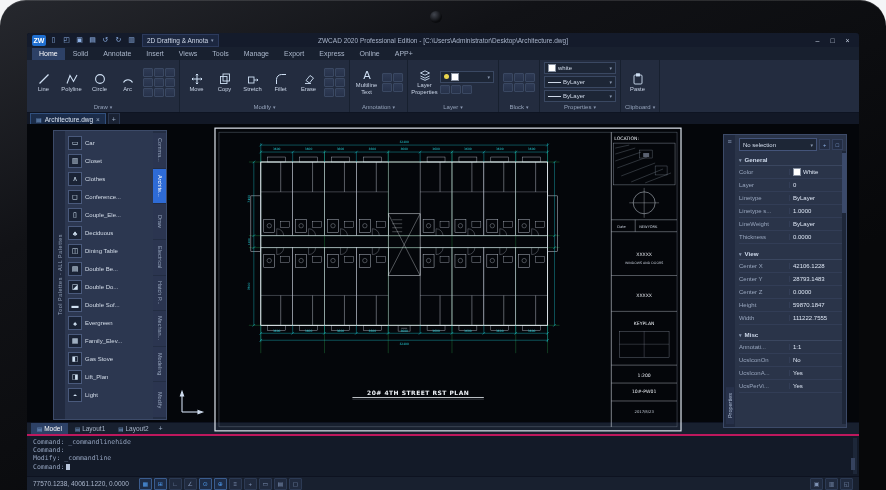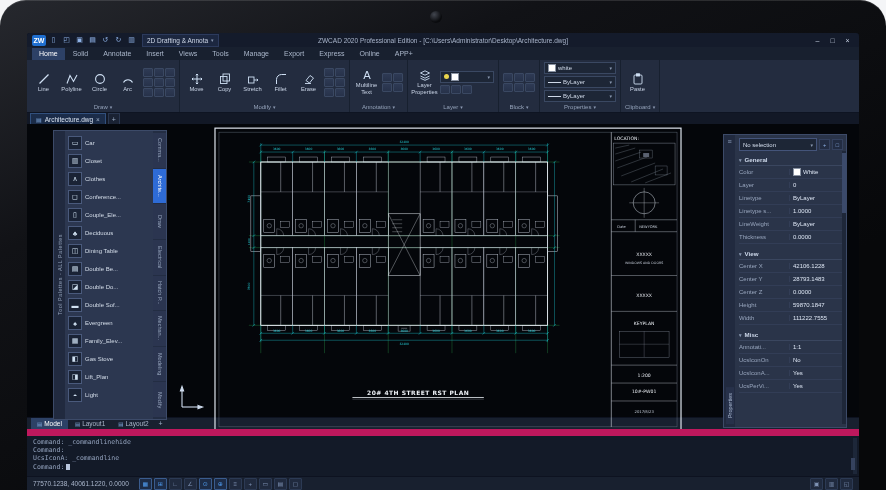--- a/index.html
+++ b/index.html
@@ -84,21 +84,21 @@
   .ucs{position:absolute;left:150px;bottom:6px;}
 
   
   .layout-bar{flex:0 0 11px;background:#18202f;display:flex;align-items:center;padding-left:4px;gap:1px;border-top:1px solid #0d1220;}
   .ltab{padding:0 6px;height:11px;display:flex;align-items:center;gap:2px;font-size:6.5px;color:#a9b5c9;}
   .ltab .ticon{font-size:5.5px;color:#7fa8dc;}
   .ltab.active{background:#2d4166;color:#fff;}
   .ltab-plus{width:10px;text-align:center;color:#9fb0c8;font-size:7px;}
 
   
-  .command{flex:0 0 36px;background:#131a28;position:relative;padding:2px 10px 2px 6px;font-family:"DejaVu Sans Mono",monospace;font-size:6.5px;color:#93a2bd;line-height:8.2px;border-top:7px solid #be185d;}
+  .command{flex:0 0 36px;background:#131a28;position:relative;padding:2px 10px 2px 6px;font-family:"DejaVu Sans Mono",monospace;font-size:6.5px;color:#93a2bd;line-height:8.2px;border-top:2px solid #be185d;}
   .cmd-caret{display:inline-block;width:4px;height:6px;background:#b9c6dd;margin-left:2px;vertical-align:-1px;}
   .cmd-scroll{position:absolute;right:2px;top:2px;bottom:2px;width:4px;background:#1d2739;}
   .cmd-thumb{position:absolute;right:2px;bottom:4px;width:4px;height:12px;background:#35425e;}
 
   
   .status{flex:0 0 13px;background:#18202f;display:flex;align-items:center;gap:2px;padding:0 6px;border-top:1px solid #0d1220;}
   .coords{font-size:6.5px;color:#aab6cc;margin-right:8px;white-space:nowrap;}
   .sicon{width:11px;height:10px;background:#202a3e;border:1px solid #2c3a54;display:flex;align-items:center;justify-content:center;font-size:6px;color:#7e92b4;border-radius:1px;}
   .sicon.on{color:#4f9cf0;border-color:#3a5c8e;background:#1d2c47;}
   .status-right{margin-left:auto;display:flex;gap:2px;}
@@ -760,21 +760,21 @@
       <div class="ltab">
         <span class="ticon">▤</span>
         <span>Layout2</span>
       </div>
       <div class="ltab-plus">+</div>
     </div>
 
     <div class="command">
       <div>Command: _commandlinehide</div>
       <div>Command:</div>
-      <div>UcsIconA: _commandline</div>
+      <div>Modify: _commandline</div>
       <div><span>Command:</span><span class="cmd-caret"></span></div>
       <div class="cmd-scroll">
           <div class="cmd-thumb"></div>
         </div>
     </div>
 
     <div class="status">
       <span class="coords">77570.1238, 40061.1220, 0.0000</span>
       <span class="sicon on">▦</span>
       <span class="sicon on">⊞</span>

